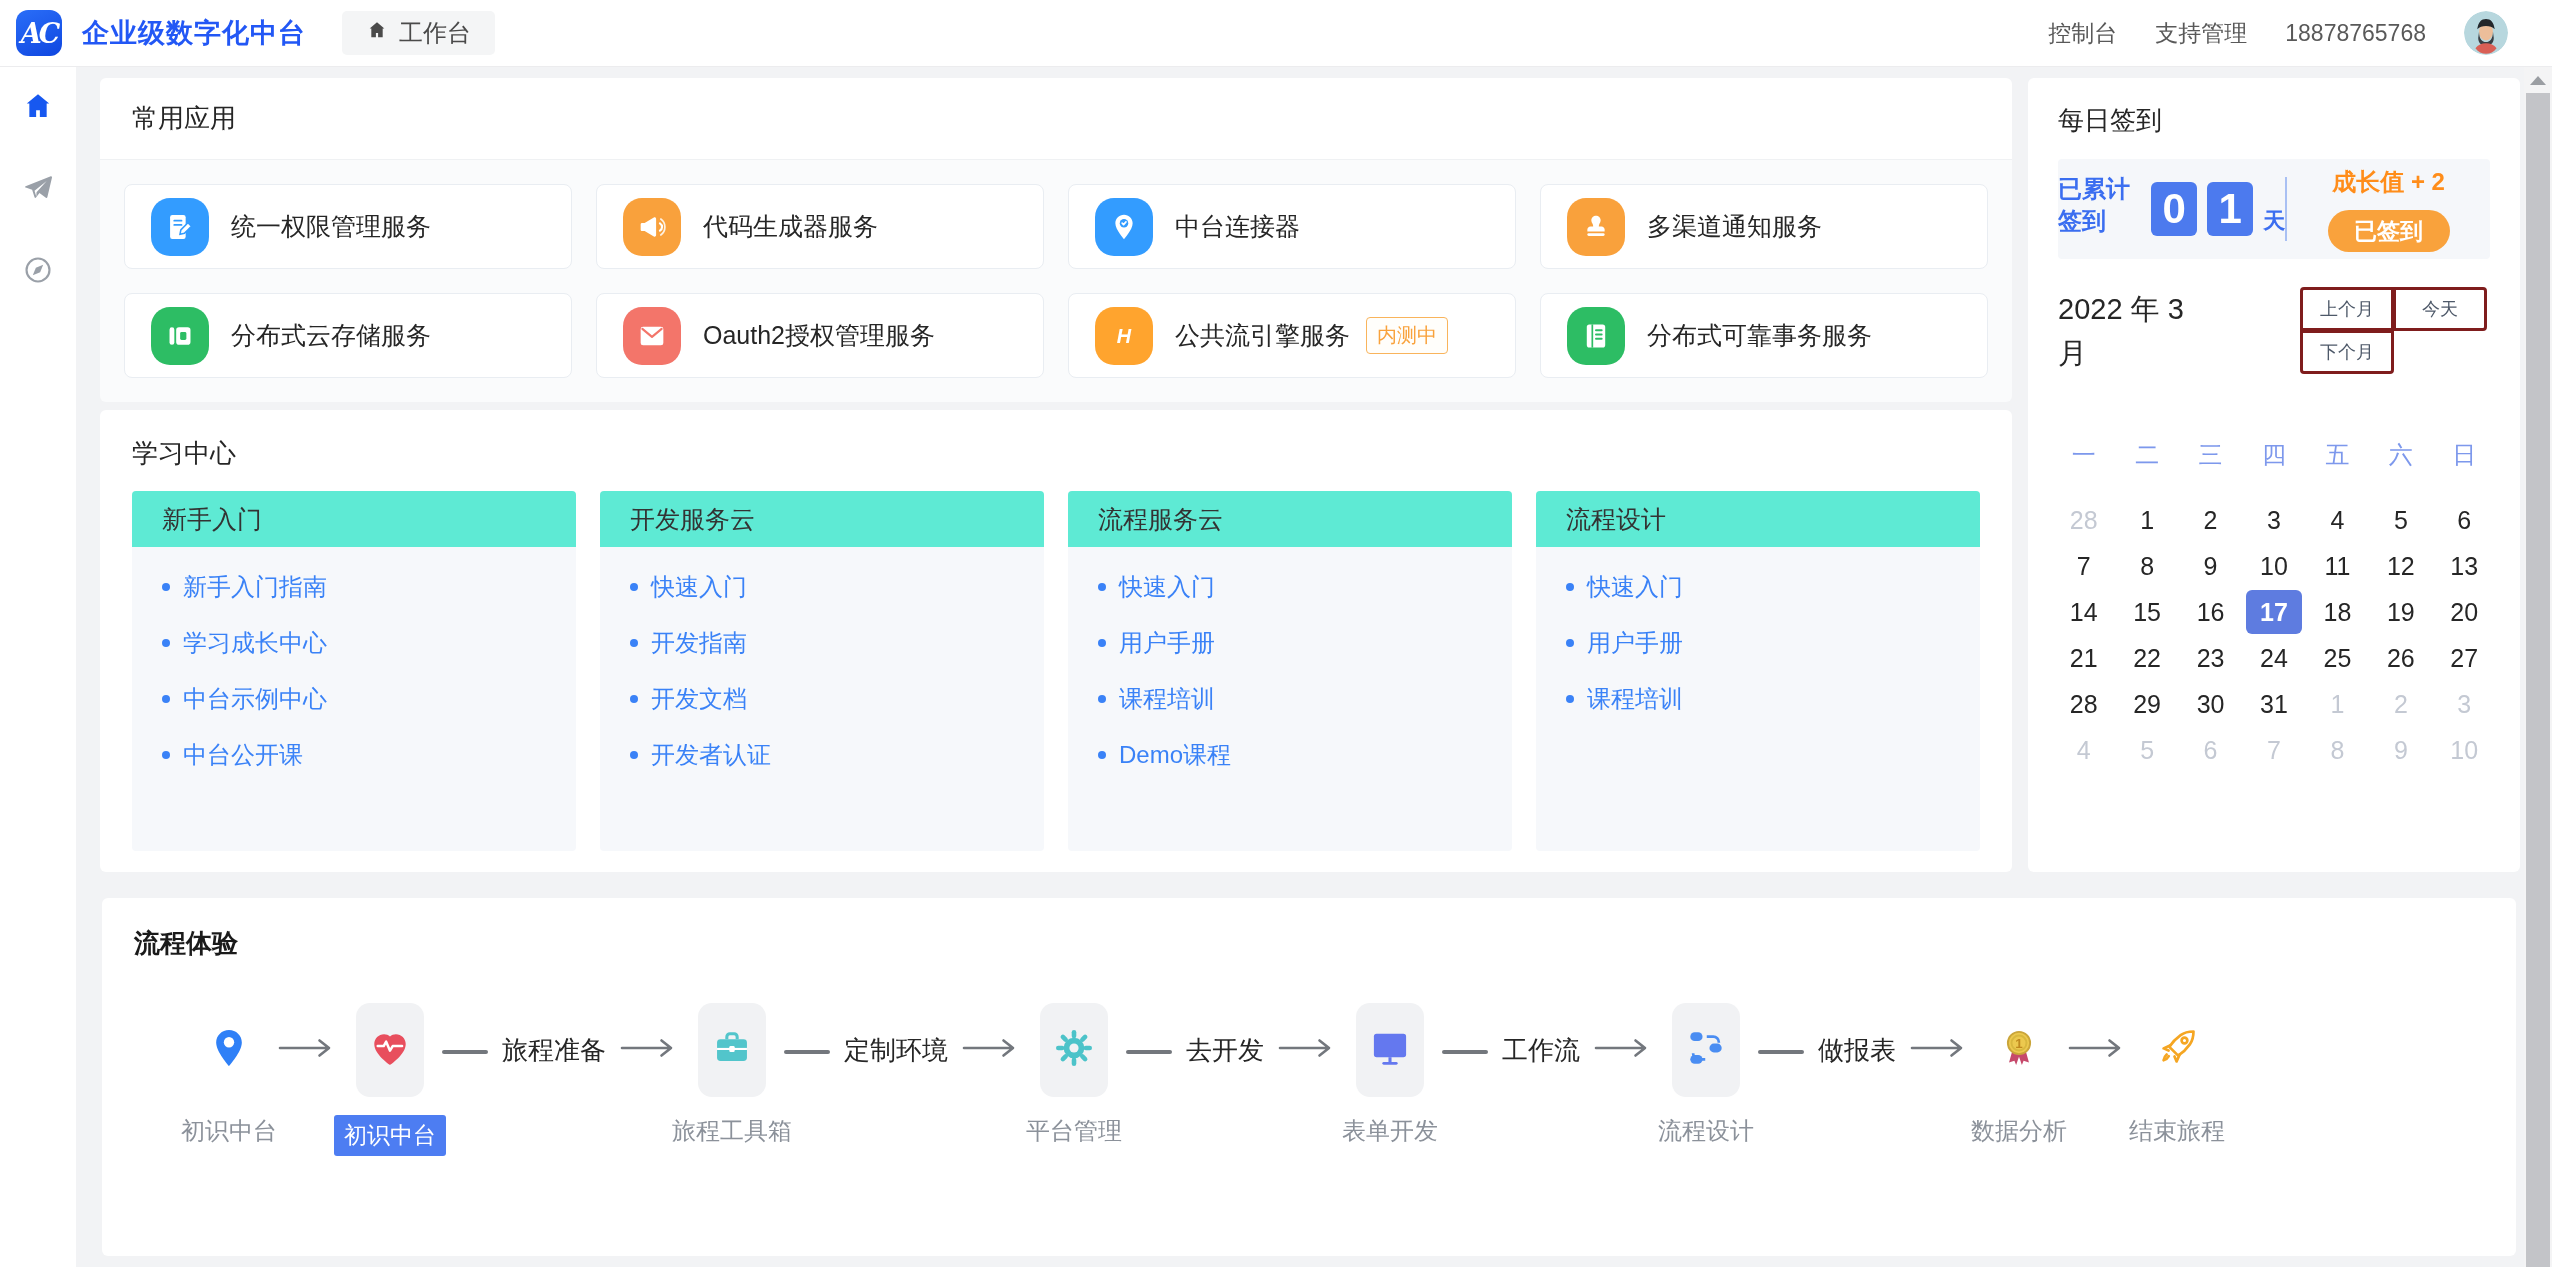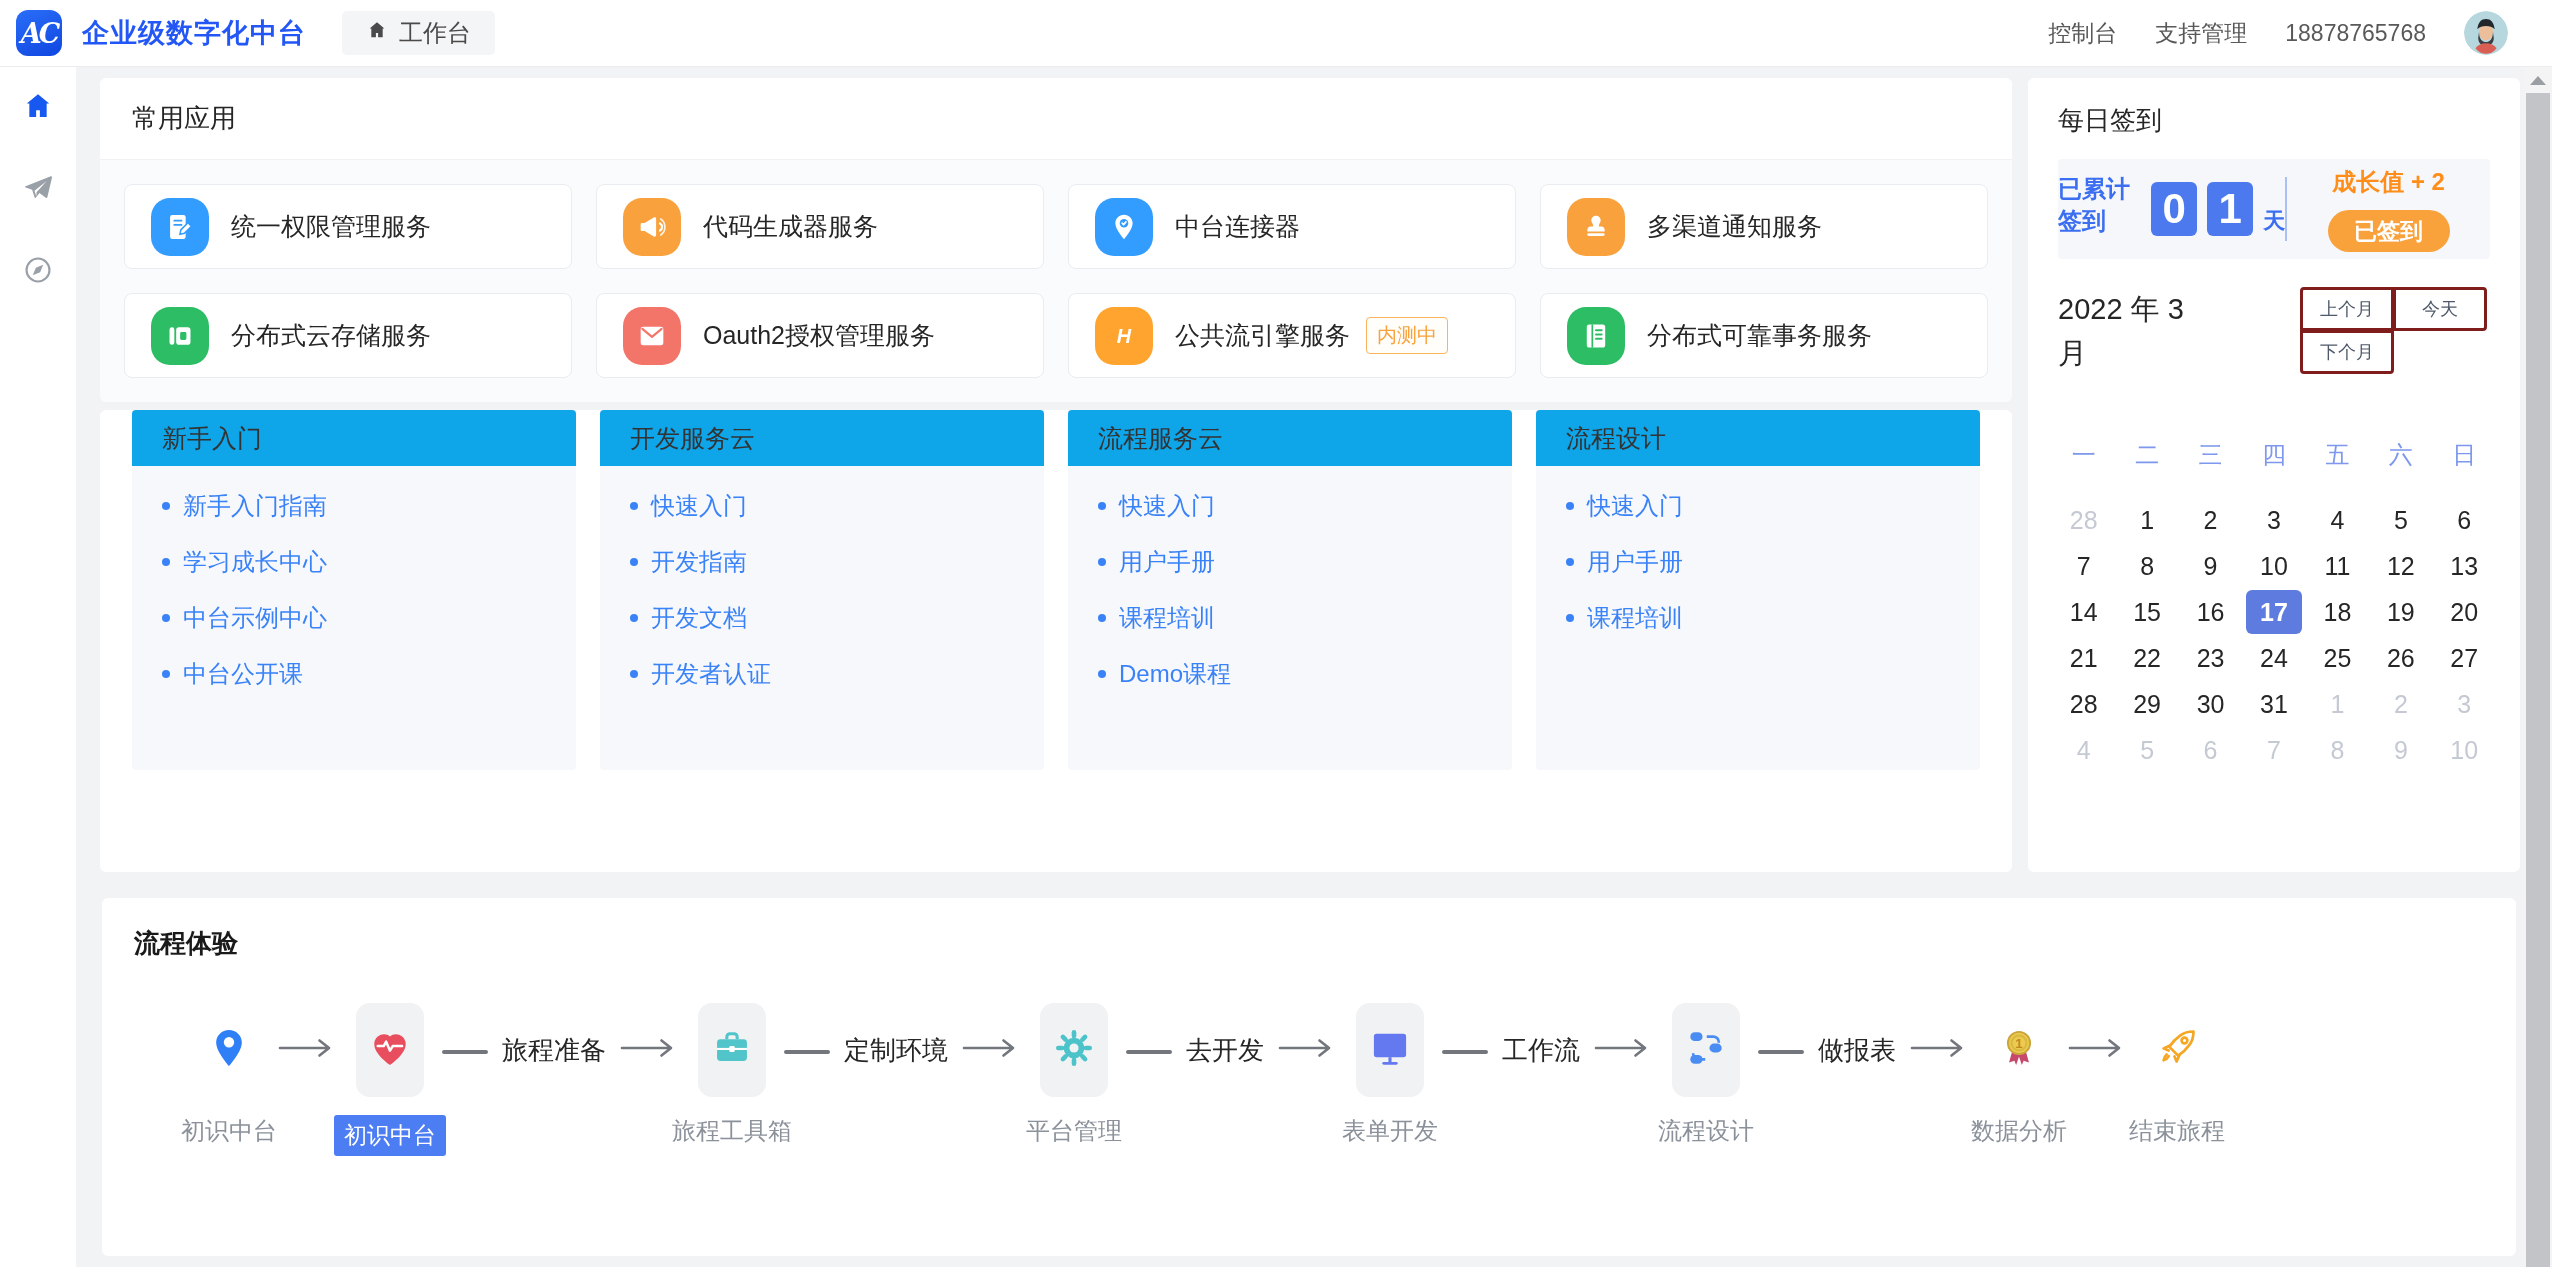--- a/index.html
+++ b/index.html
@@ -41,21 +41,21 @@
   .app-icon svg{width:34px;height:34px;}
   .app-label{margin-left:22px;font-size:25px;color:#262626;white-space:nowrap;}
   .app-badge{margin-left:16px;font-size:20px;color:#f9a23c;border:1px solid #f9b45c;background:#fffefb;
              padding:4px 10px;border-radius:4px;white-space:nowrap;}
 
   
   #learn-card{left:100px;top:410px;width:1912px;height:462px;}
   #learn-card h2{padding:26px 32px 20px;}
   .learn-cols{display:grid;grid-template-columns:repeat(4,1fr);gap:24px;padding:0 32px;height:360px;}
   .learn-col{background:#f6f8fb;border-radius:4px;overflow:hidden;}
-  .learn-col-head{height:56px;background:#0ea5e9;display:flex;align-items:center;padding:0 30px;
+  .learn-col-head{height:56px;background:#5eead4;display:flex;align-items:center;padding:0 30px;
                   font-size:25px;color:#333;}
   .learn-links{padding:12px 30px;}
   .learn-link{display:flex;align-items:center;gap:13px;height:56px;font-size:24px;color:#3a82f7;cursor:pointer;}
   .dot{width:8px;height:8px;border-radius:50%;background:#3a82f7;flex:0 0 auto;}
 
   
   #signin-card{left:2028px;top:78px;width:492px;height:794px;}
   #signin-card h2{padding:25px 30px 21px;}
   .signin-box{margin:0 30px;height:100px;background:#f5f7fa;border-radius:4px;display:flex;align-items:center;}
   .signin-left{flex:1.12;display:flex;align-items:center;}
@@ -240,20 +240,21 @@
                 <path d="M12 8h4M12 11h4M12 14h4" stroke="currentColor" stroke-width="1.4" stroke-linecap="round"></path>
               </svg>
             </span>
             <span class="app-label">分布式可靠事务服务</span>
           </div>
         </div>
     </div>
   </div>
 
   <div class="card" id="learn-card">
+    <h2>学习中心</h2>
     <div class="learn-cols" id="learnCols">
         <div class="learn-col">
           <div class="learn-col-head">新手入门</div>
           <div class="learn-links">
             <div class="learn-link">
               <span class="dot"></span>
               <span>新手入门指南</span>
             </div>
             <div class="learn-link">
               <span class="dot"></span>

